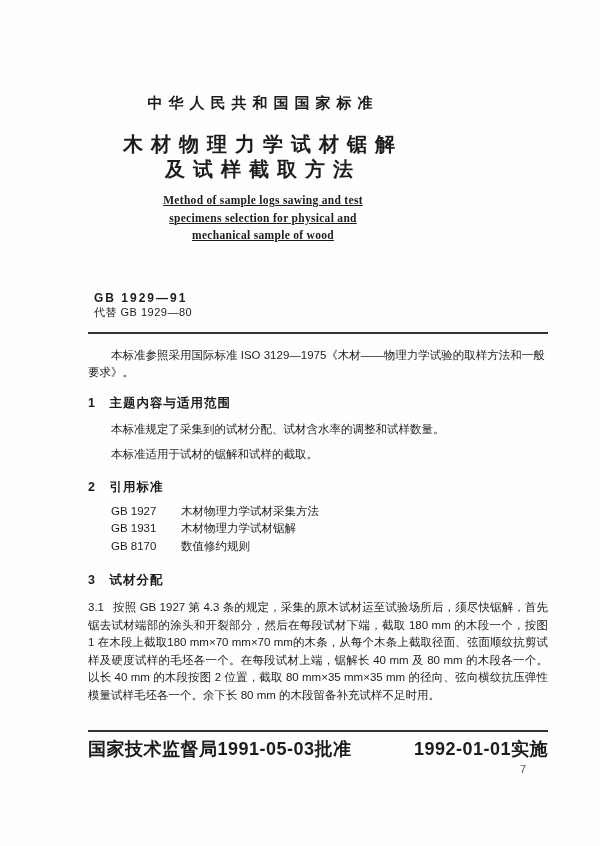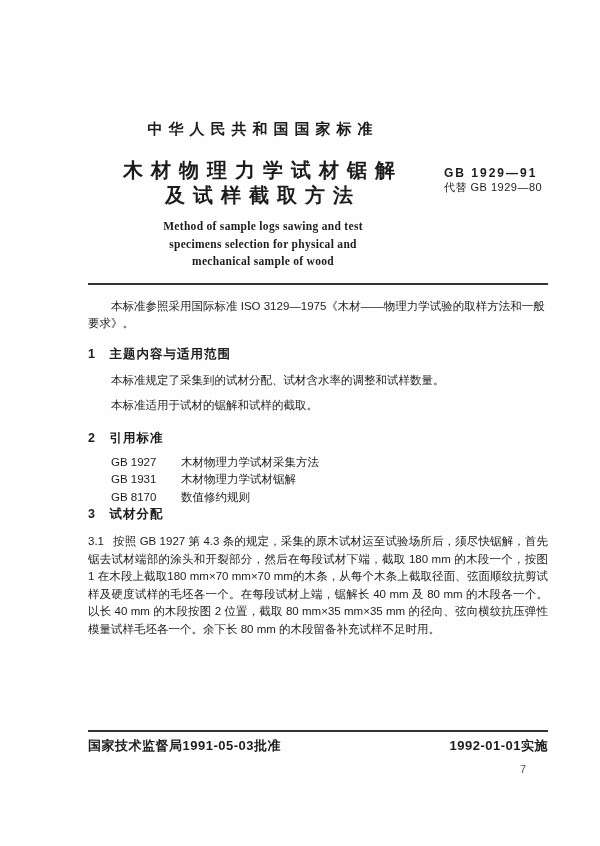--- a/index.html
+++ b/index.html
@@ -8,56 +8,56 @@
     width:600px; height:846px;
     position:relative;
     background:#fefefe;
     color:#1c1c1c;
     font-family:"Liberation Sans", sans-serif;
     overflow:hidden;
   }
   .content { position:absolute; left:88px; top:0; width:460px; }
 
   
-  .header-row { display:flex; padding-top:120px; }
+  .header-row { display:flex; padding-top:94px;flex-direction:column; }
   .header-main { width:350px; text-align:center; }
   .standard-label { font-size:15px; font-weight:bold; letter-spacing:6px; line-height:18px; }
   .doc-title { font-size:20px; font-weight:bold; letter-spacing:8px; line-height:25px; }
   .doc-title-1 { margin-top:20px; }
   .en-title {
     margin-top:10px; font-weight:bold; font-size:11.5px; line-height:17.5px;
-    font-family:"Liberation Serif", serif; letter-spacing:0.3px;
+    font-family:"Liberation Serif", serif; letter-spacing:0.3px;text-decoration:underline;
   }
   .header-side { flex:1; padding-left:6px; }
   .standard-no { margin-top:46px; font-size:12px; font-weight:bold; letter-spacing:2px; white-space:nowrap; }
   .replaces { font-size:11px; letter-spacing:0.5px; white-space:nowrap; }
 
   .rule { border-top:2.5px solid #333; margin-top:12px; }
 
   
   .intro { margin-top:13px; font-size:11.5px; line-height:17px; text-indent:23px; }
   .sec-heading { font-size:12.5px; font-weight:bold; letter-spacing:1px; }
   .sec1-heading { margin-top:14px; }
   .body-p { font-size:11.5px; line-height:17px; text-indent:23px; }
   .p-first { margin-top:9px; }
   .p-next { margin-top:8px; }
   .sec2-heading { margin-top:16px; }
   .ref-list { margin-top:7px; }
   .ref-row { padding-left:23px; font-size:11.5px; line-height:17.5px; display:flex; }
   .ref-code { width:52px; margin-right:18px; white-space:nowrap; }
-  .sec3-heading { }
+  .sec3-heading { margin-top:17px; }
   .clause { margin-top:10px; font-size:11.5px; line-height:17.5px; text-align:justify; }
   .clause-no { margin-right:9px; }
 
   
   .footer-rule { position:absolute; left:88px; right:52px; top:730px; border-top:2.5px solid #333; }
   .footer-row {
     position:absolute; left:88px; right:52px; top:737px;
     display:flex; justify-content:space-between;
-    font-size:13px; font-weight:bold; letter-spacing:0.5px;
+    font-size:18px; font-weight:bold; letter-spacing:0.5px;
   }
   .page-number { position:absolute; left:520px; top:763px; font-size:11px; color:#555; }
 </style>
 </head>
 <body>
 
 <div class="page">
   <div class="content">
 
     <div class="header-row">

